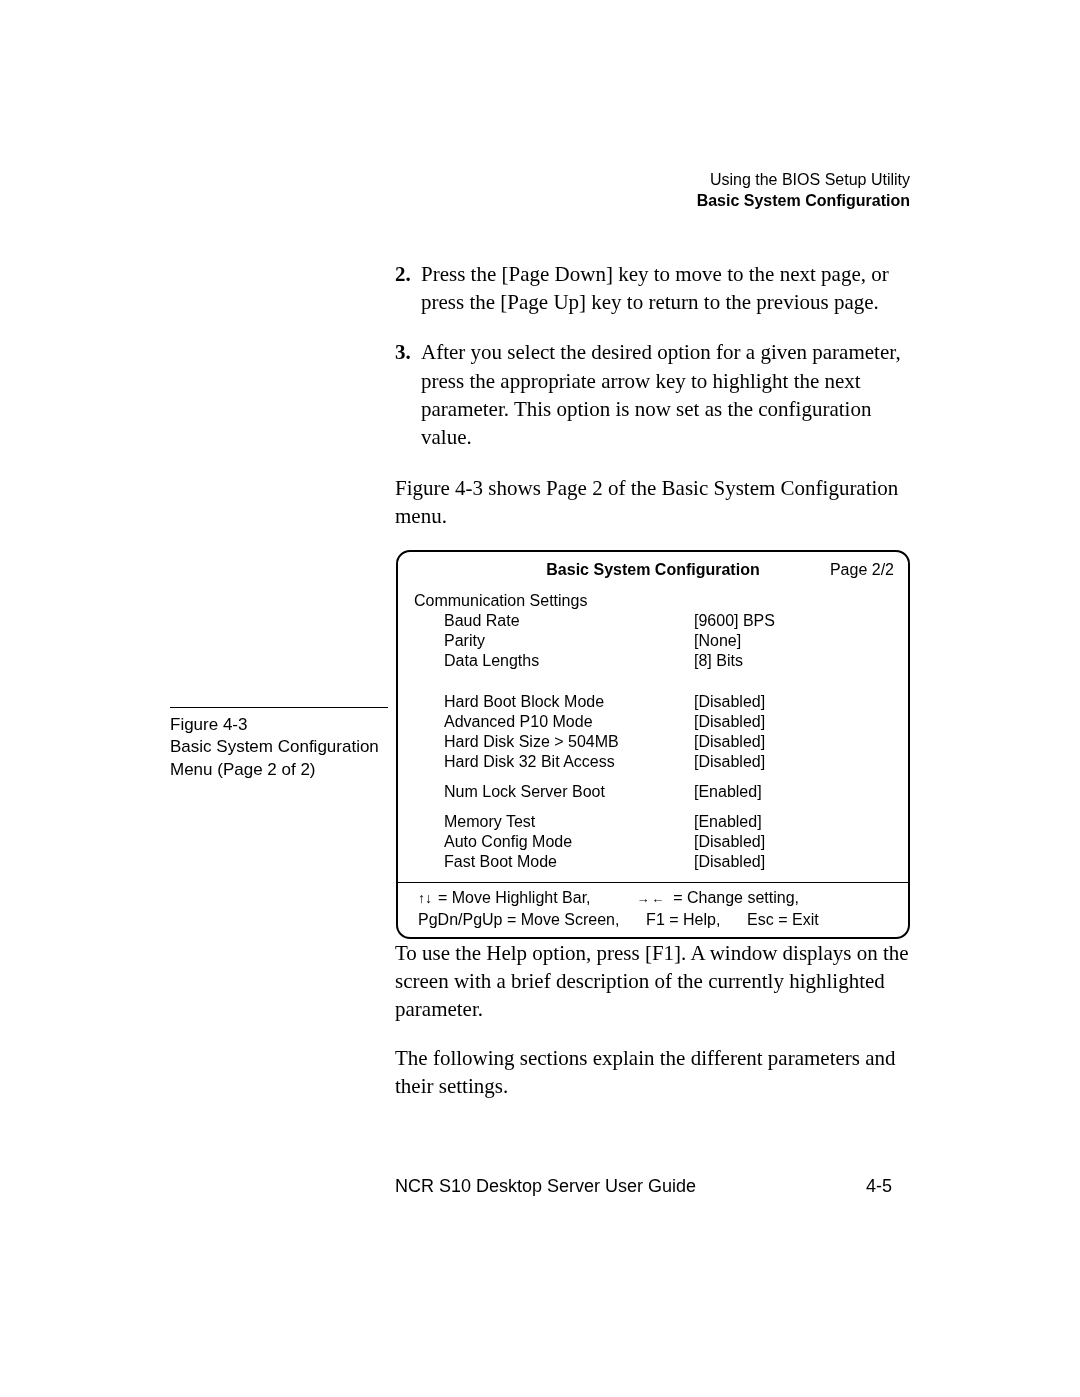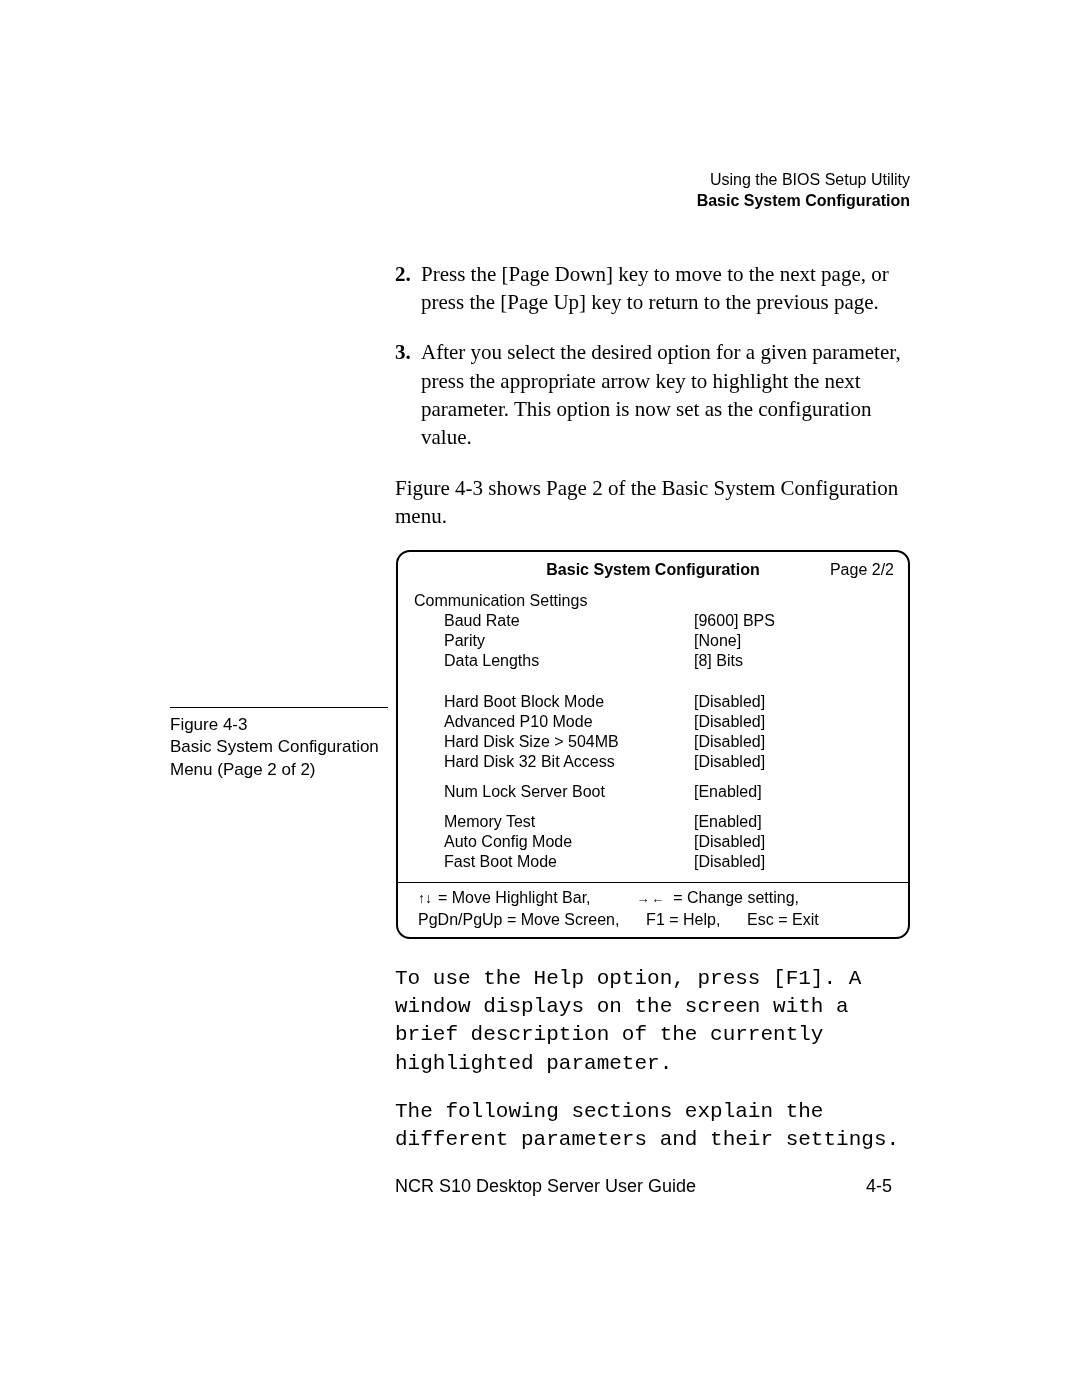--- a/index.html
+++ b/index.html
@@ -110,22 +110,20 @@
   .arrows-lr {
     display: inline-flex;
     gap: 2px;
     font-size: 13px;
     line-height: 1;
     letter-spacing: -1px;
     margin: 0 4px 0 40px;
   }
   .after {
     margin-left: 225px;
-    margin-top: 26px;
-    font-family: Liberation Mono, monospace;
   }
   .footer {
     position: absolute;
     left: 395px;
     right: 188px;
     bottom: 200px;
     display: flex;
     justify-content: space-between;
     font-family: Arial, Helvetica, sans-serif;
     font-size: 18px;

